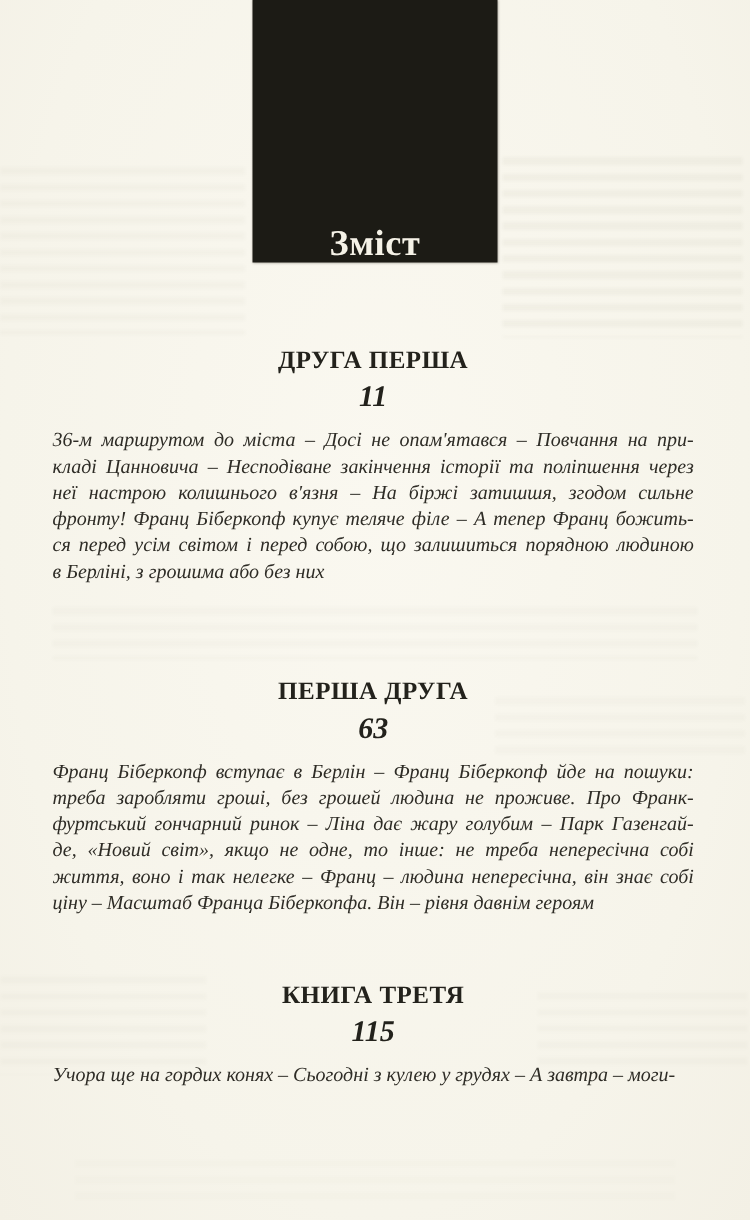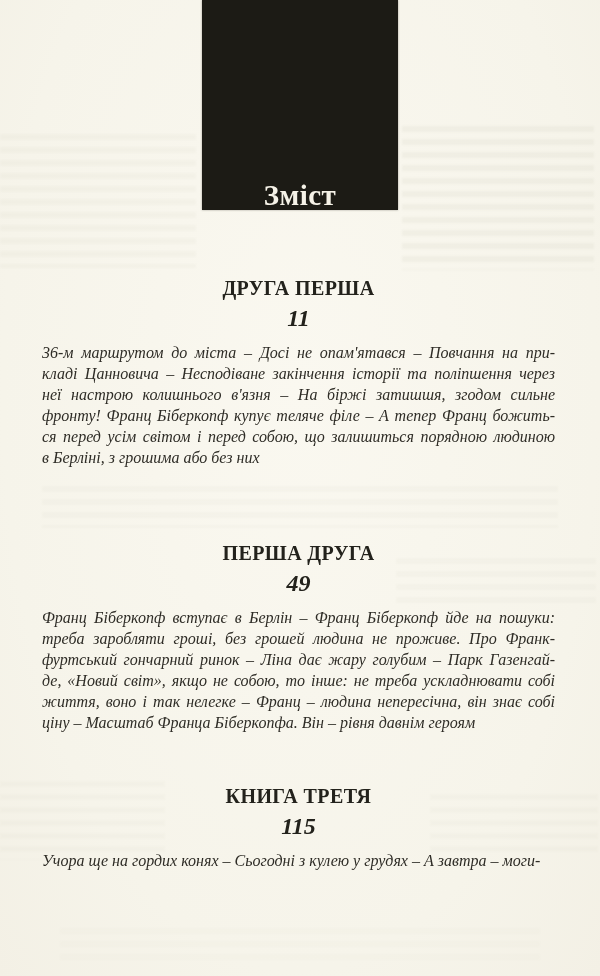--- a/index.html
+++ b/index.html
@@ -126,26 +126,26 @@
         <div class="line">кладі Цанновича – Несподіване закінчення історії та поліпшення через</div>
         <div class="line">неї настрою колишнього в'язня – На біржі затишшя, згодом сильне</div>
         <div class="line">фронту! Франц Біберкопф купує теляче філе – А тепер Франц божить-</div>
         <div class="line">ся перед усім світом і перед собою, що залишиться порядною людиною</div>
         <div class="line">в Берліні, з грошима або без них</div>
       </div>
   </section>
 
   <section class="book s2">
     <h2>ПЕРША ДРУГА</h2>
-    <div class="pagenum">49</div>
+    <div class="pagenum">63</div>
     <div class="desc">
         <div class="line">Франц Біберкопф вступає в Берлін – Франц Біберкопф йде на пошуки:</div>
         <div class="line">треба заробляти гроші, без грошей людина не проживе. Про Франк-</div>
         <div class="line">фуртський гончарний ринок – Ліна дає жару голубим – Парк Газенгай-</div>
-        <div class="line">де, «Новий світ», якщо не собою, то інше: не треба ускладнювати собі</div>
+        <div class="line">де, «Новий світ», якщо не одне, то інше: не треба непересічна собі</div>
         <div class="line">життя, воно і так нелегке – Франц – людина непересічна, він знає собі</div>
         <div class="line">ціну – Масштаб Франца Біберкопфа. Він – рівня давнім героям</div>
       </div>
   </section>
 
   <section class="book s3">
     <h2>КНИГА ТРЕТЯ</h2>
     <div class="pagenum">115</div>
     <div class="desc">
         <div class="line">Учора ще на гордих конях – Сьогодні з кулею у грудях – А завтра – моги-</div>

